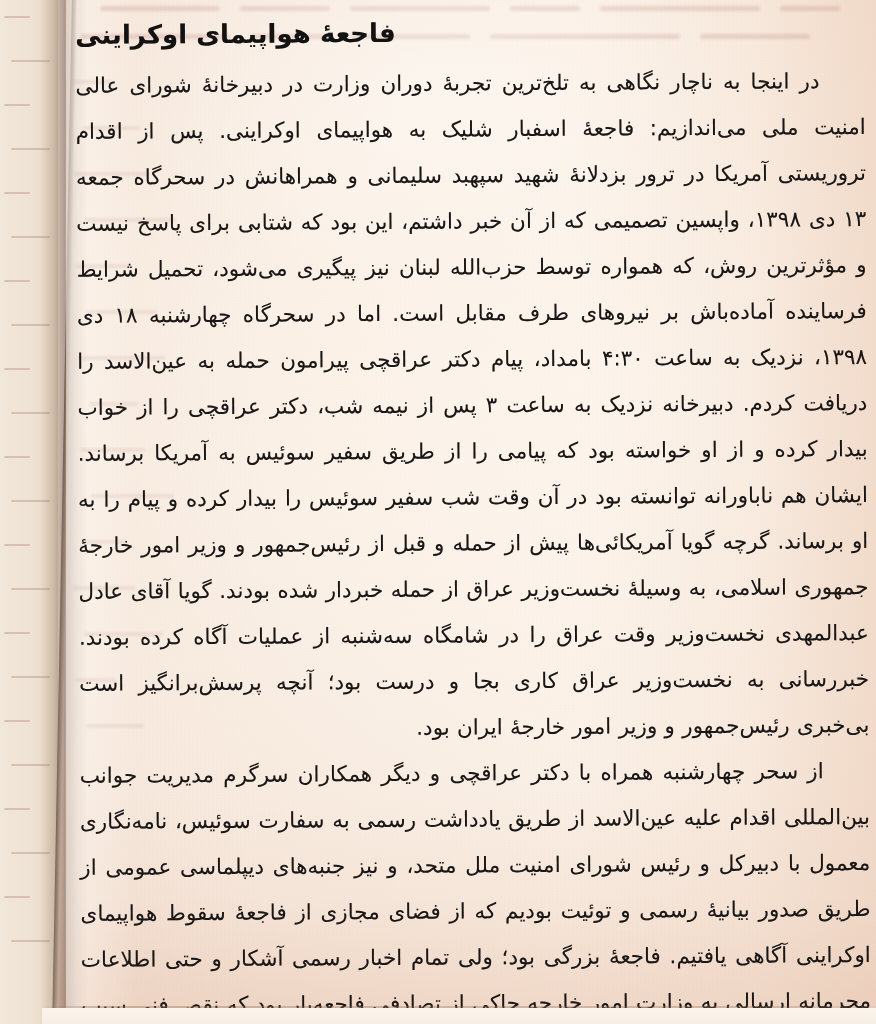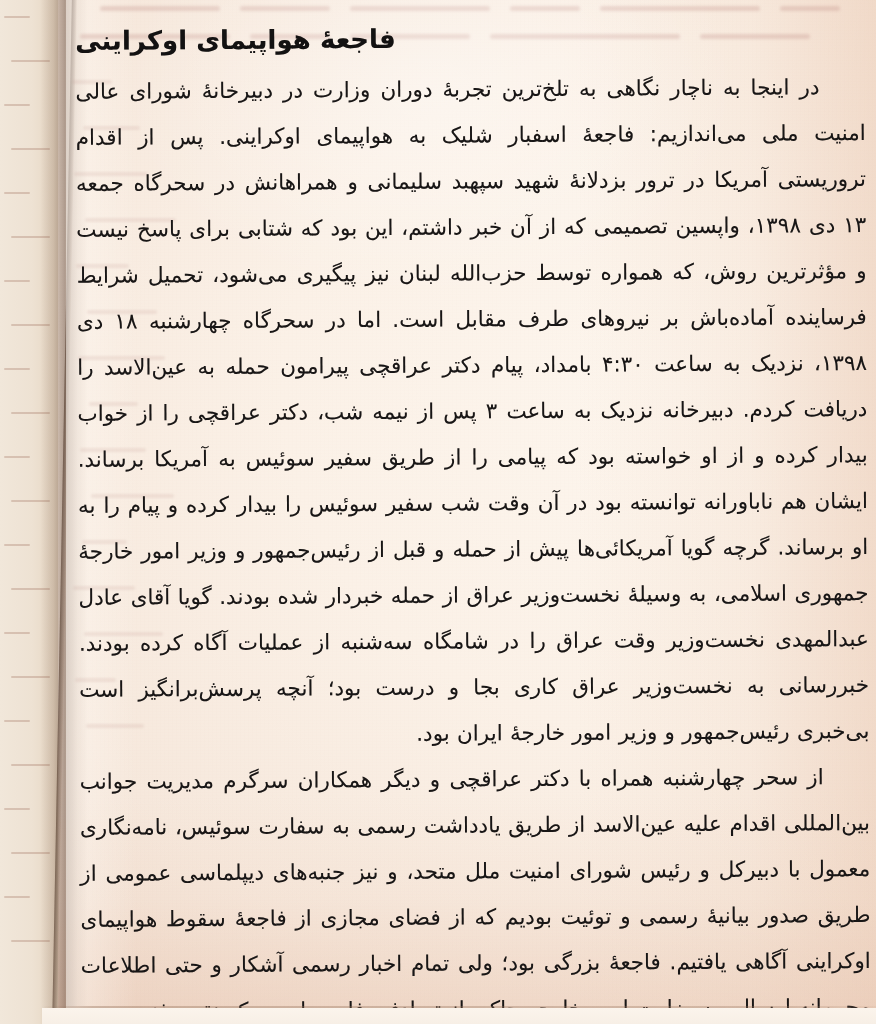--- a/index.html
+++ b/index.html
@@ -153,21 +153,21 @@
     pointer-events: none;
   }
 
   
   .text-column {
     position: absolute;
     top: 0;
     right: 11px;
     width: 790px;
     height: 1024px;
-    padding-top: 14px;
+    padding-top: 8px;
     box-sizing: border-box;
   }
 
   .heading {
     direction: rtl;
     text-align: left;
     font-family: "DejaVu Sans", sans-serif;
     font-weight: 700;
     font-size: 26px;
     line-height: 44px;

